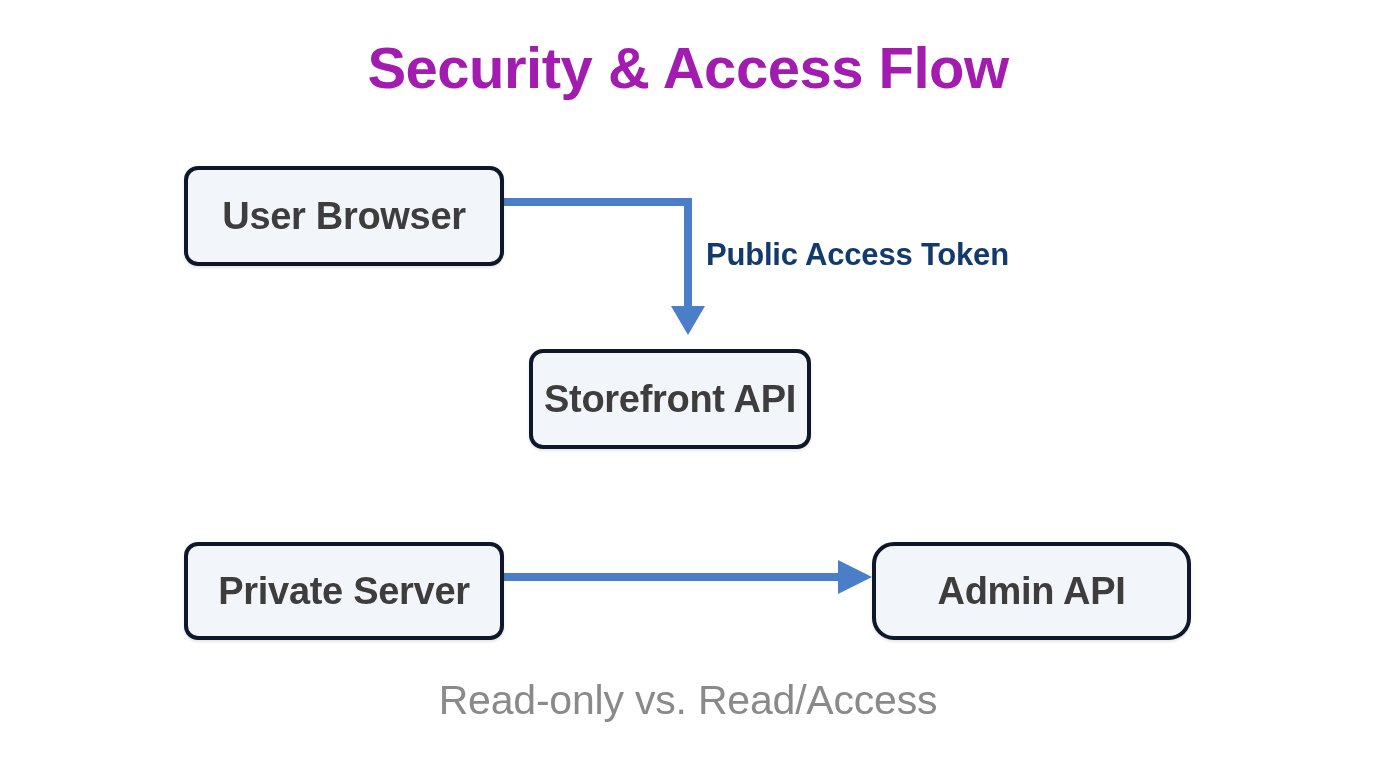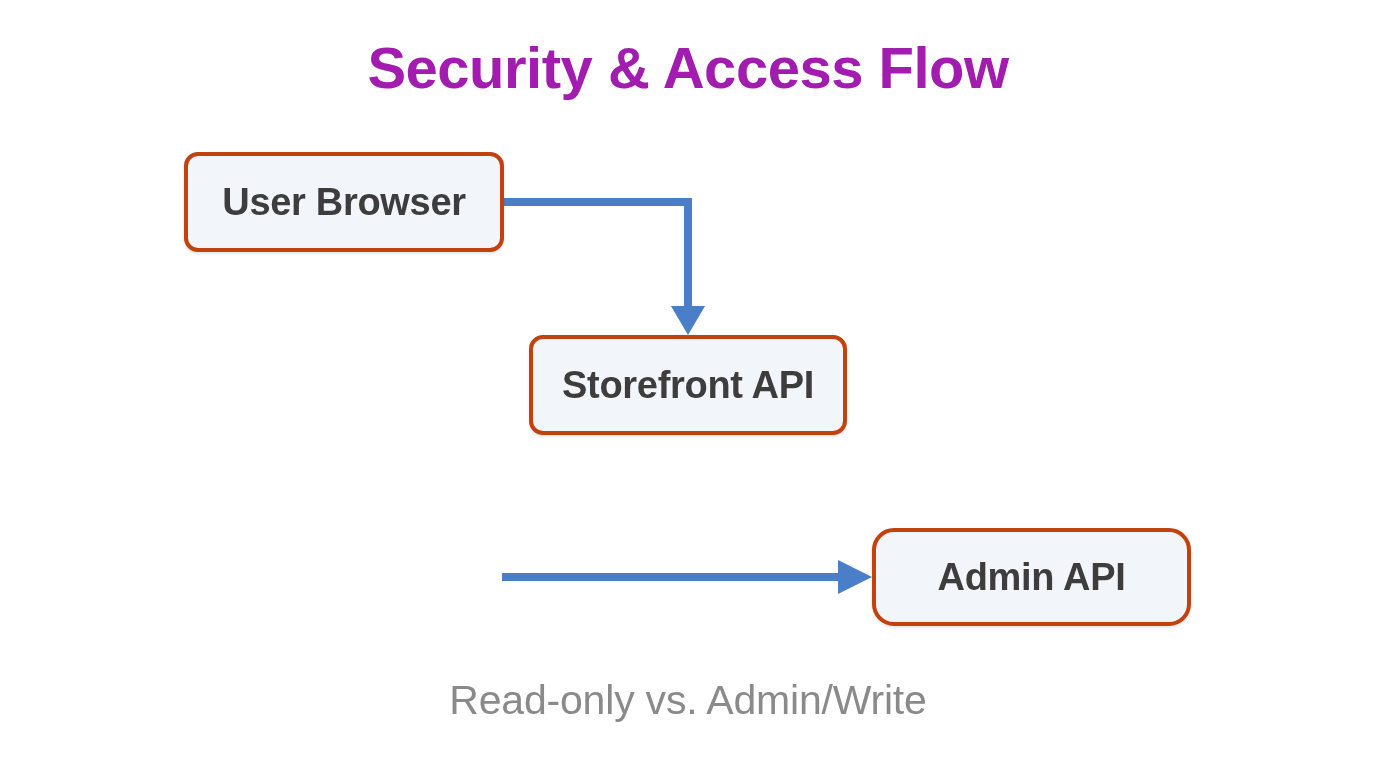--- a/index.html
+++ b/index.html
@@ -28,34 +28,35 @@
     white-space:nowrap;
   }
 
   
   .node {
     position:absolute;
     display:flex;
     align-items:center;
     justify-content:center;
     background:#f2f5fa;
-    border:4px solid #c2410c;
+    border:4px solid #0f172a;
     border-radius:14px;
     box-shadow:0 2px 3px rgba(0,0,0,0.10);
+    margin-top:14px;
   }
   .node-label {
     font-size:38px;
     font-weight:600;
     color:#3d3d3d;
     white-space:nowrap;
     letter-spacing:-0.3px;
   }
 
   #node-user-browser   { left:184px; top:152px; width:320px; height:100px; }
-  #node-storefront-api { left:529px; top:335px; width:318px; height:100px; }
+  #node-storefront-api { left:529px; top:335px; width:282px; height:100px; }
   #node-private-server { left:184px; top:528px; width:320px; height:98px;  }
   #node-admin-api      { left:872px; top:528px; width:319px; height:98px;border-radius:22px;  }
 
   
   #connector-token {
     position:absolute;
     left:500px; top:190px;
     width:220px; height:160px;
     overflow:visible;
   }
@@ -113,22 +114,26 @@
   </svg>
 
   <div class="node" id="node-user-browser">
     <span class="node-label">User Browser</span>
   </div>
 
   <div class="node" id="node-storefront-api">
     <span class="node-label">Storefront API</span>
   </div>
 
+  <div class="node" id="node-private-server">
+    <span class="node-label">Private Server</span>
+  </div>
 
   <div class="node" id="node-admin-api">
     <span class="node-label">Admin API</span>
   </div>
 
+  <div class="edge-label" id="edge-label-token">Public Access Token</div>
 
 
-  <div id="diagram-caption">Read-only vs. Admin/Write</div>
+  <div id="diagram-caption">Read-only vs. Read/Access</div>
 
 </div>
 
 </body></html>

